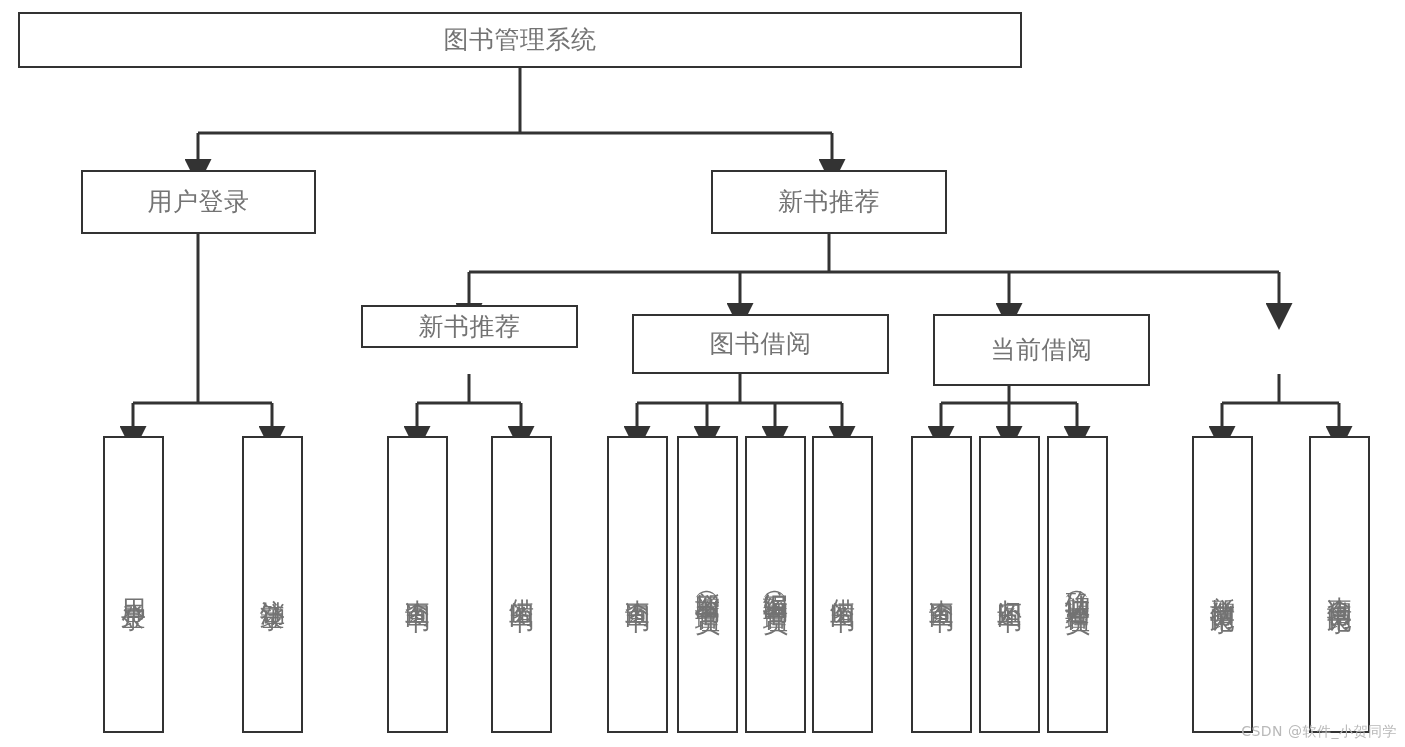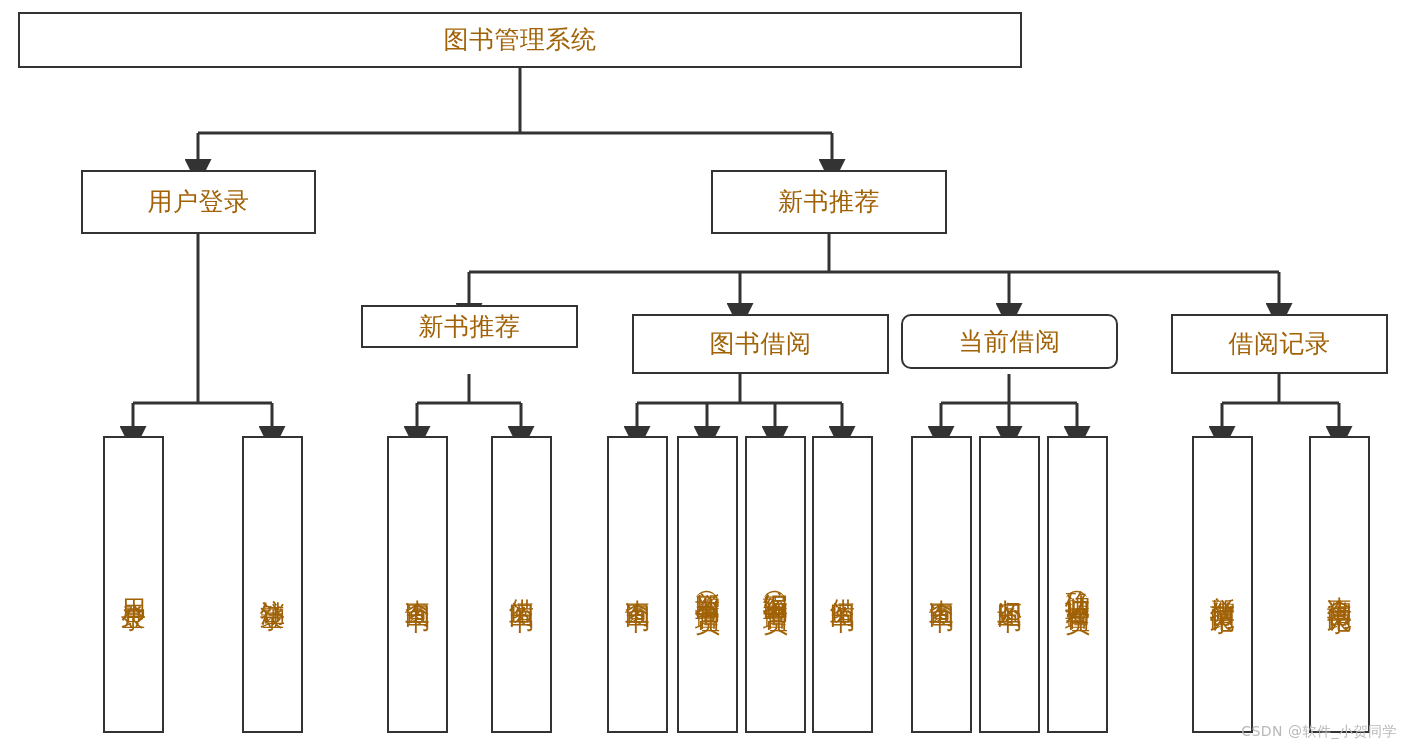--- a/index.html
+++ b/index.html
@@ -27,21 +27,21 @@
     pointer-events: none;
   }
   .node {
     position: absolute;
     box-sizing: border-box;
     background: #ffffff;
     border: 2px solid #333333;
     display: flex;
     align-items: center;
     justify-content: center;
-    color: #a16207;
+    color: #737373;
     line-height: 1.12;
   }
   .node .label {
     display: block;
     text-align: center;
     white-space: pre-line;
   }
   
   .node.h .label {
     font-size: 25px;
@@ -139,25 +139,22 @@
   <div class="node h" style="left:711px; top:170px; width:236px; height:64px;">
     <span class="label">新书推荐</span>
   </div>
 
   <div class="node h" style="left:361px; top:305px; width:217px; height:43px;">
     <span class="label">新书推荐</span>
   </div>
   <div class="node h" style="left:632px; top:314px; width:257px; height:60px;">
     <span class="label">图书借阅</span>
   </div>
-  <div class="node h" style="left:901px; top:314px; width:217px; height:55px;border-radius:10px;">
+  <div class="node h" style="left:933px; top:314px; width:217px; height:72px;">
     <span class="label">当前借阅</span>
-  </div>
-  <div class="node h" style="left:1171px; top:314px; width:217px; height:60px;">
-    <span class="label">借阅记录</span>
   </div>
 
   <div class="node v" style="left:103px; top:436px; width:61px; height:297px;">
     <span class="label">用户登录</span>
   </div>
   <div class="node v" style="left:242px; top:436px; width:61px; height:297px;">
     <span class="label">注销登录</span>
   </div>
 
   <div class="node v" style="left:387px; top:436px; width:61px; height:297px;">

